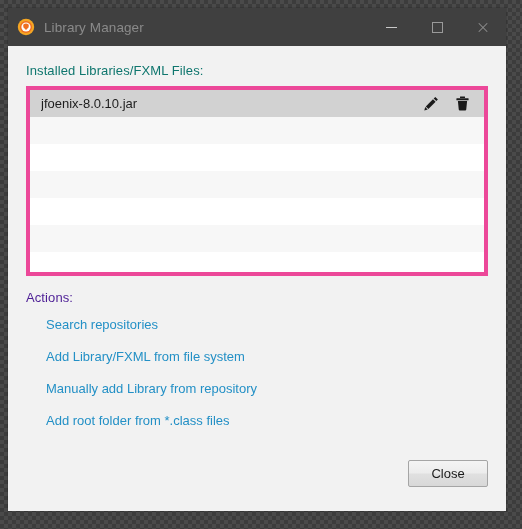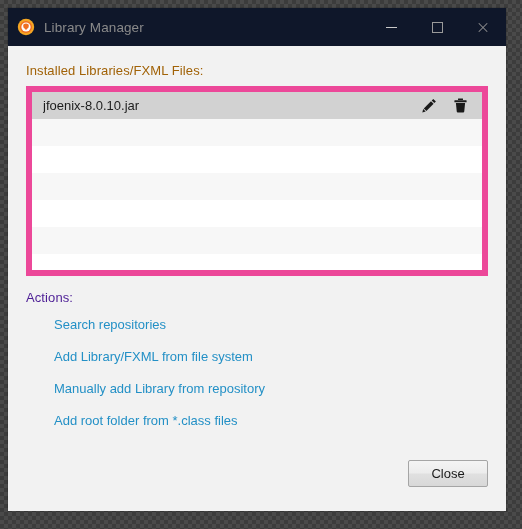--- a/index.html
+++ b/index.html
@@ -31,21 +31,21 @@
     box-shadow: 0 0 0 1px rgba(0,0,0,0.10);
     display: flex;
     flex-direction: column;
     overflow: hidden;
   }
 
   
   .titlebar {
     height: 38px;
     min-height: 38px;
-    background: #0f172a;
+    background: #404040;
     display: flex;
     align-items: center;
     position: relative;
   }
   .app-icon {
     width: 18px;
     height: 18px;
     margin-left: 9px;
     margin-right: 9px;
     flex: none;
@@ -105,30 +105,30 @@
   .content {
     flex: 1;
     background: #f2f2f2;
     position: relative;
     padding: 0 18px;
     box-sizing: border-box;
   }
 
   .section-label {
     font-size: 13px;
-    color: #a16207;
+    color: #0f766e;
     padding-top: 17px;
     padding-bottom: 8px;
     letter-spacing: 0.1px;
   }
 
   
   .listbox {
     height: 190px;
-    border: 6px solid #ec4899;
+    border: 4px solid #ec4899;
     background: #ffffff;
     box-sizing: border-box;
     overflow: hidden;
   }
   .list-row {
     height: 27px;
     display: flex;
     align-items: center;
     padding: 0 9px 0 11px;
     box-sizing: border-box;
@@ -147,21 +147,21 @@
     font-size: 13px;
     color: #4c1d95;
     padding-top: 14px;
     padding-bottom: 3px;
     letter-spacing: 0.1px;
   }
   .action-link {
     display: block;
     font-size: 13px;
     color: #2390c6;
-    margin-left: 28px;
+    margin-left: 20px;
     padding: 9px 0 8px 0;
     white-space: nowrap;
     width: fit-content;
     cursor: pointer;
   }
 
   
   .footer {
     position: absolute;
     right: 18px;

